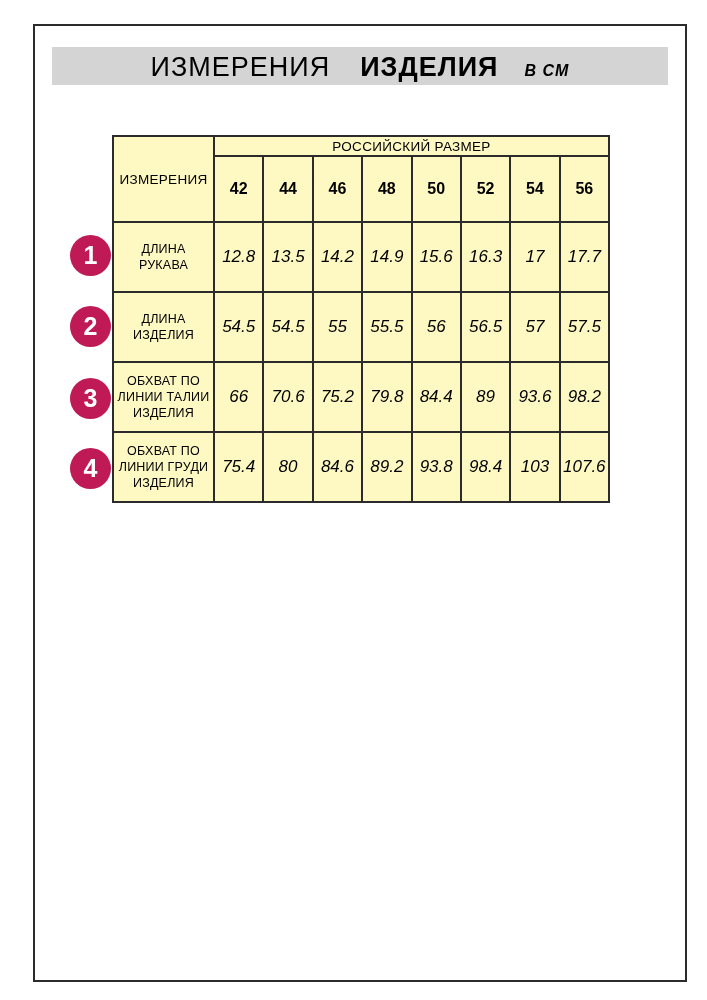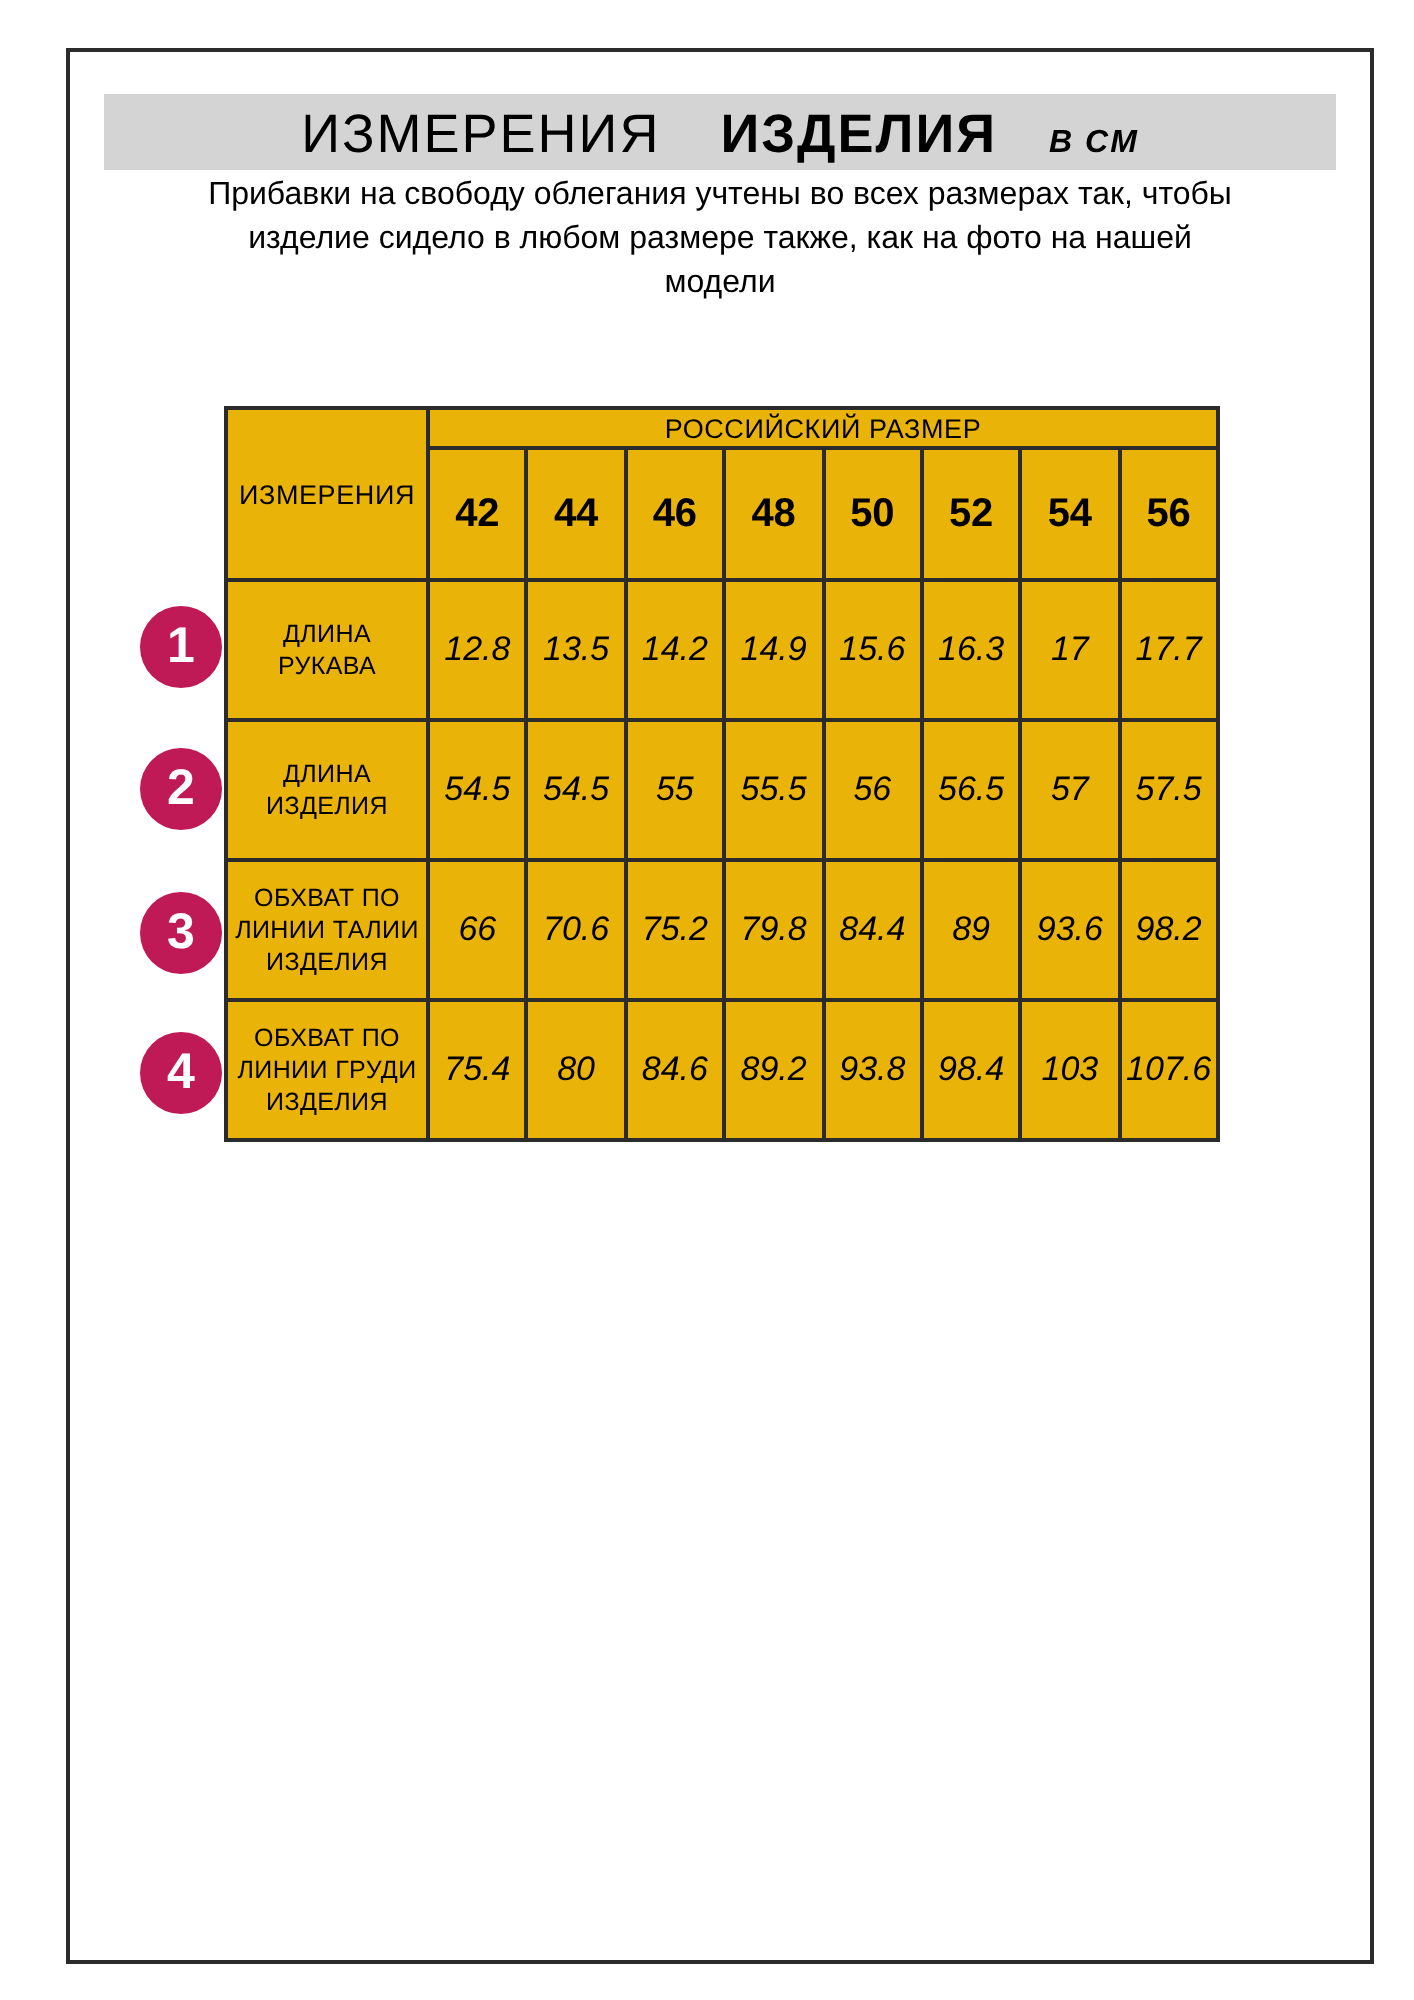--- a/index.html
+++ b/index.html
@@ -19,24 +19,24 @@
   .product-code { margin-top:11px; text-align:center; font-size:20px; line-height:24px; }
   .description { margin:2px auto 0 auto; width:512px; text-align:center;
     font-size:16px; line-height:22px; }
 
   .table-zone { position:relative; margin-top:50px; padding-left:77px; }
 
   table.size-table { border-collapse:collapse; table-layout:fixed; width:498px; }
   table.size-table col.c-label { width:101px; }
   table.size-table th, table.size-table td {
     border:2px solid var(--line-color,#2b2b2b); text-align:center; vertical-align:middle;
-    background:#eab308; font-weight:400; }
+    background:#fef9c3; font-weight:400; }
   tr.group-row th { height:20px; font-size:13.5px; letter-spacing:0.3px; }
   th.corner-cell { font-size:13px; letter-spacing:0.3px; }
-  tr.sizes-row th { height:66px; font-size:20px; font-weight:700; }
+  tr.sizes-row th { height:66px; font-size:16px; font-weight:700; }
   tr.data-row { height:70px;margin-top:33px; }
   tr.data-row th.row-label { font-size:12.5px; line-height:16px; white-space:pre-line;
     padding:0 2px; letter-spacing:0.2px; }
   tr.data-row td { font-size:17px;font-style:italic; }
 
   .num-badge { position:absolute; left:35px; width:41px; height:41px; border-radius:50%;
     background:var(--badge-color,#bf1a55); color:#fff; font-size:25px; font-weight:700;
     display:flex; align-items:center; justify-content:center; }
   .badge-1 { top:100px; } .badge-2 { top:171px; } .badge-3 { top:243px; } .badge-4 { top:313px; }
 
@@ -49,21 +49,20 @@
 <div class="page">
   <div class="frame">
 
     <div class="header-bar">
       <span class="title-main">ИЗМЕРЕНИЯ</span>
       <span class="title-bold">ИЗДЕЛИЯ</span>
       <span class="title-unit">В СМ</span>
     </div>
 
 
-    <div class="description">Прибавки на свободу облегания учтены во всех размерах так, чтобы изделие сидело в любом размере также, как на фото на нашей модели</div>
 
     <div class="table-zone">
 
       <div class="num-badge badge-1">1</div>
       <div class="num-badge badge-2">2</div>
       <div class="num-badge badge-3">3</div>
       <div class="num-badge badge-4">4</div>
 
       <table class="size-table">
         <colgroup>

